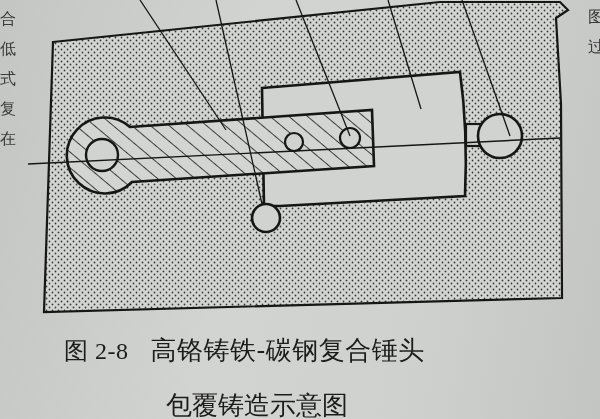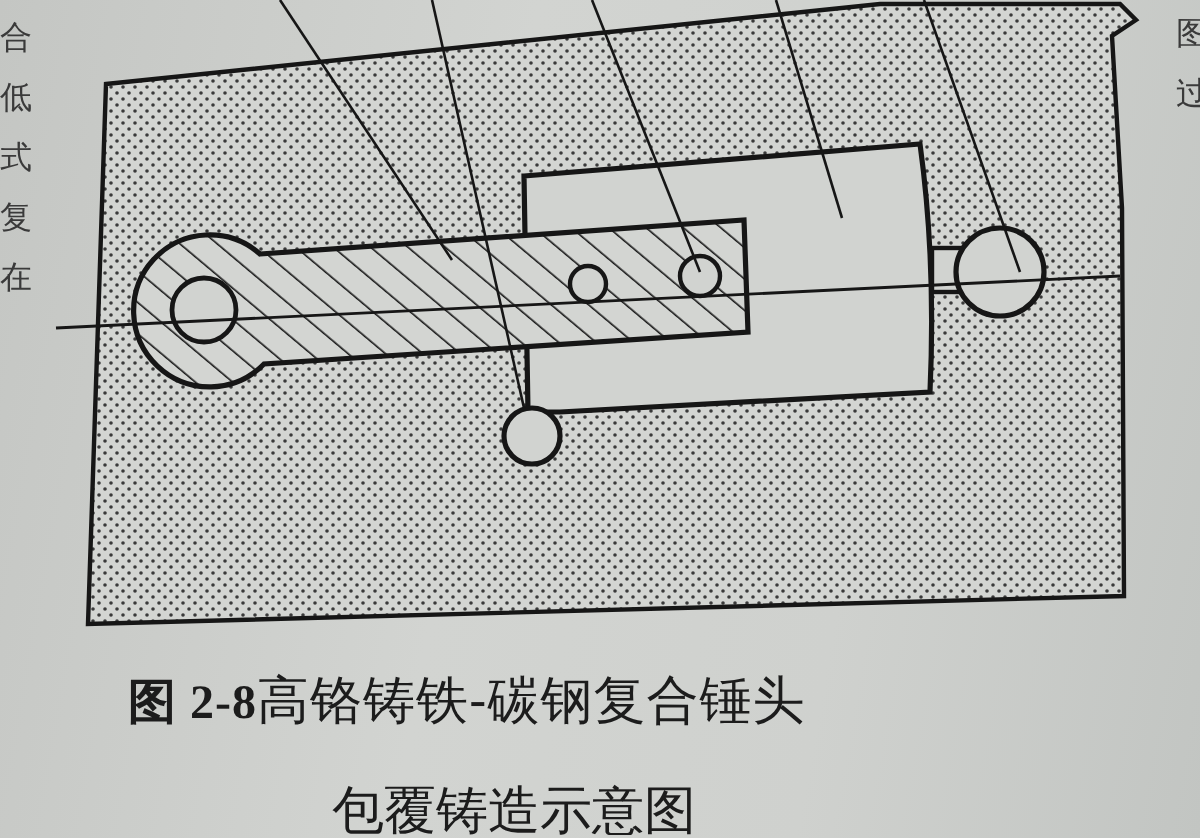--- a/index.html
+++ b/index.html
@@ -1,21 +1,21 @@
 <!DOCTYPE html>
 <html><head>
 <meta charset="utf-8">
 <style>
   html,body{margin:0;padding:0;}
   body{width:600px;height:419px;overflow:hidden;background:#c9cbc8;font-family:"DejaVu Serif",serif;position:relative;}
   .page{position:absolute;left:0;top:0;width:600px;height:419px;
     background:linear-gradient(100deg,#c4c6c3 0%,#d2d4d1 40%,#cfd1ce 70%,#c2c5c2 100%);}
   svg.fig{position:absolute;left:0;top:0;}
   .caption{position:absolute;left:64px;top:333px;font-size:26px;color:#1c1c1c;letter-spacing:0.5px;white-space:nowrap;}
-  .caption .num{font-family:"Liberation Serif",serif;font-size:24px;font-weight:bold;}
+  .caption .num{font-family:"Liberation Serif",serif;font-size:24px;margin-right:22px;}
   .caption2{position:absolute;left:166px;top:388px;font-size:26px;color:#1c1c1c;white-space:nowrap;}
   .margin-l{position:absolute;left:0;top:4px;width:18px;font-size:16px;color:#3a3a3a;line-height:30px;}
   .margin-r{position:absolute;left:588px;top:2px;width:14px;font-size:16px;color:#3a3a3a;line-height:30px;}
 </style>
 </head>
 <body>
 
 <div class="page">
 
   <div class="margin-l">

